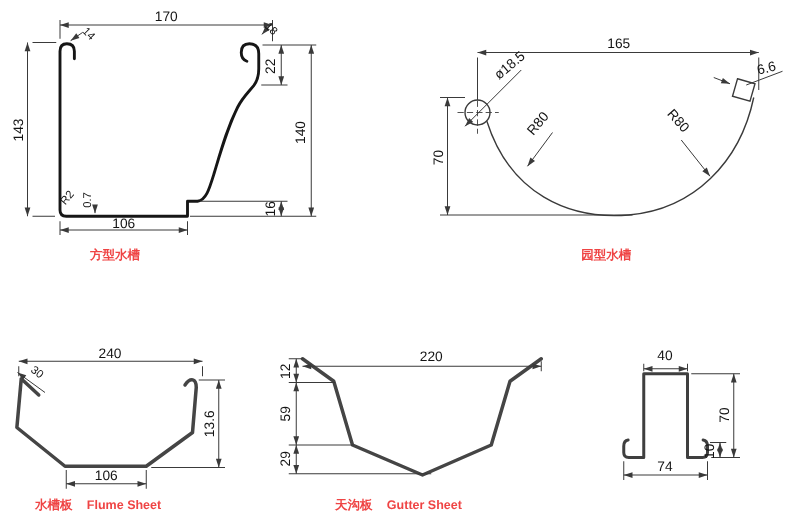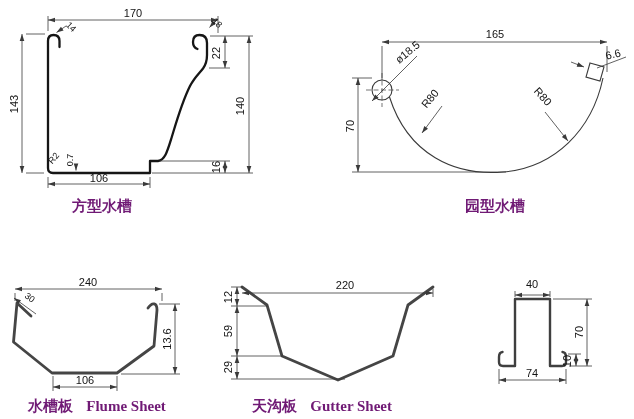--- a/index.html
+++ b/index.html
@@ -7,23 +7,23 @@
         font-family:"Liberation Sans",sans-serif;text-align:right;}
   .drawing{position:absolute;}
   .dim,.ext,.ldr{stroke:#3a3a3a;stroke-width:.8;fill:none;}
   .thin{stroke:#3a3a3a;stroke-width:1.1;fill:none;}
   .dash{stroke:#3a3a3a;stroke-width:.7;fill:none;stroke-dasharray:5 2.5;}
   .prof{stroke:#161616;stroke-width:2.3;fill:none;stroke-linejoin:round;stroke-linecap:round;}
   .profg{stroke:#454545;stroke-width:2.8;fill:none;stroke-linejoin:round;stroke-linecap:round;}
   .profk{stroke:#3f3f3f;stroke-width:2.4;fill:none;stroke-linejoin:round;stroke-linecap:round;}
   .dt{font-family:"Liberation Sans",sans-serif;font-size:11px;fill:#141414;}
   .dt-s{font-size:9px;}
-  .cn{position:absolute;font-weight:bold;font-size:15px;color:#701a75;white-space:nowrap;
+  .cn{position:absolute;font-weight:bold;font-size:10px;color:#ef4444;white-space:nowrap;
       font-family:"DejaVu Sans",sans-serif;}
-  .en{font-family:Liberation Serif, serif;font-weight:bold;}
+  .en{font-family:Liberation Sans, sans-serif;font-weight:bold;}
 </style>
 </head>
 <body>
 
 <div id="page">
 
   <svg class="drawing" style="left:0;top:0" width="270" height="225" viewBox="0 0 270 225">
     <defs>
       <marker id="a1" viewBox="0 0 8 6" markerWidth="8" markerHeight="6" refX="7.4" refY="3" orient="auto-start-reverse" markerUnits="userSpaceOnUse">
         <path d="M0.4,0.7 L7.4,3 L0.4,5.3 Z" fill="#3a3a3a"></path>
@@ -236,20 +236,20 @@
   </svg>
 
   <div class="cn" style="left:72px;top:197px">方型水槽</div>
   <div class="cn" style="left:465px;top:197px">园型水槽</div>
 
   <div class="cn" style="left:28px;top:397px">
     <span>水槽板</span>
     <span class="en" style="margin-left:8px">Flume Sheet</span>
   </div>
 
-  <div class="cn" style="left:252px;top:397px">
+  <div class="cn" style="left:268px;top:397px">
     <span>天沟板</span>
     <span class="en" style="margin-left:8px">Gutter Sheet</span>
   </div>
 
   <div class="cn" style="left:503px;top:398px"></div>
 
 </div>
 
 </body></html>

